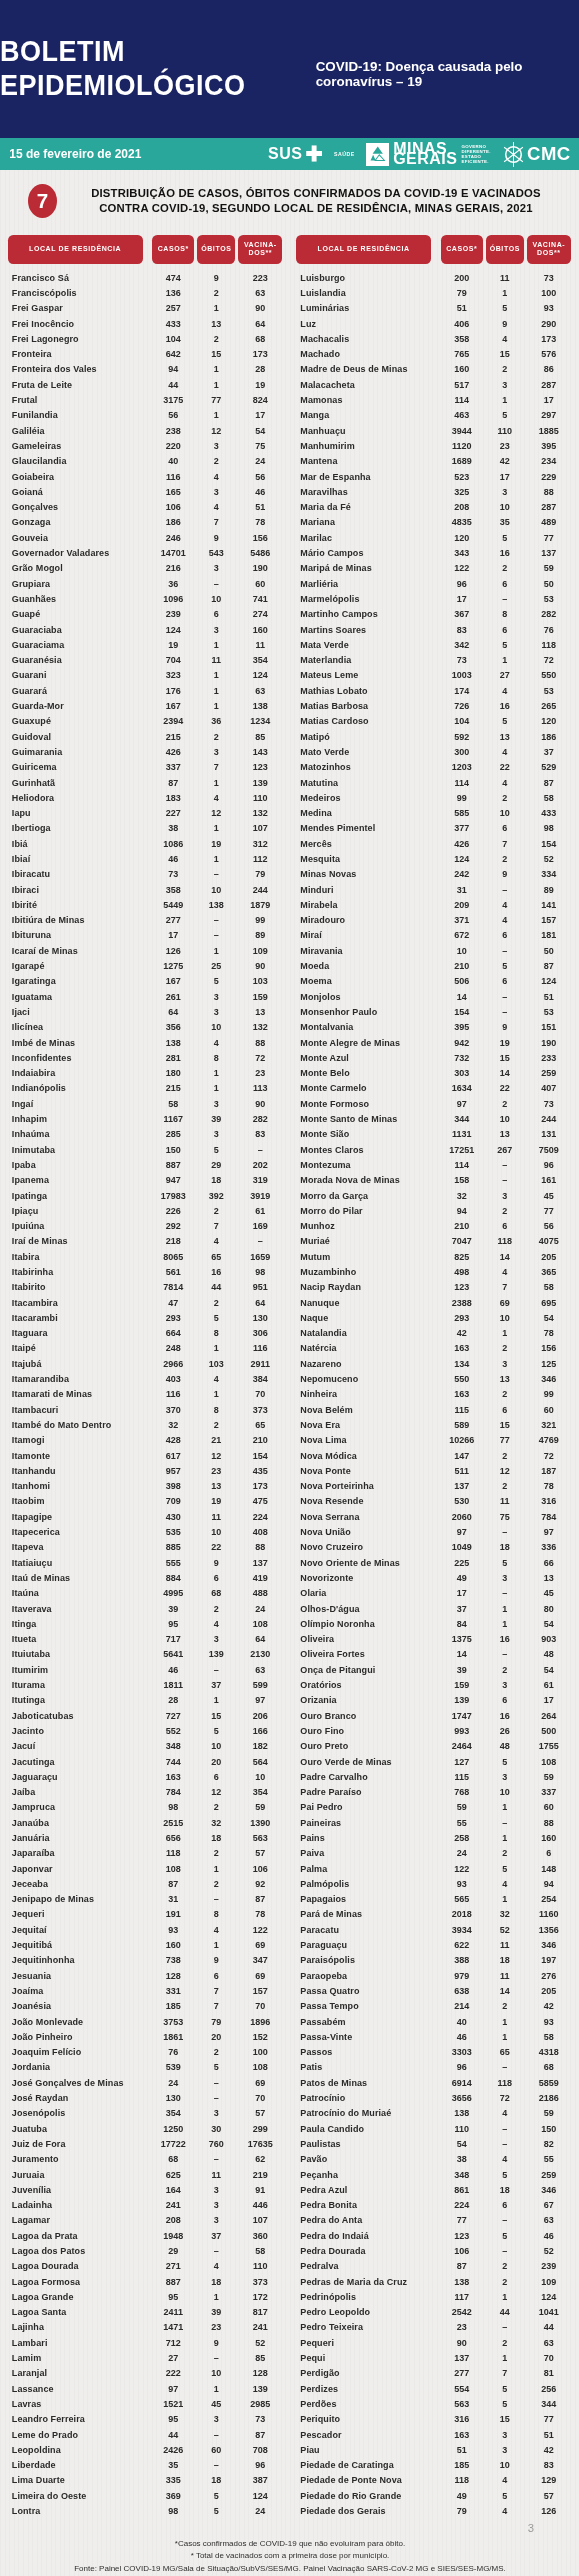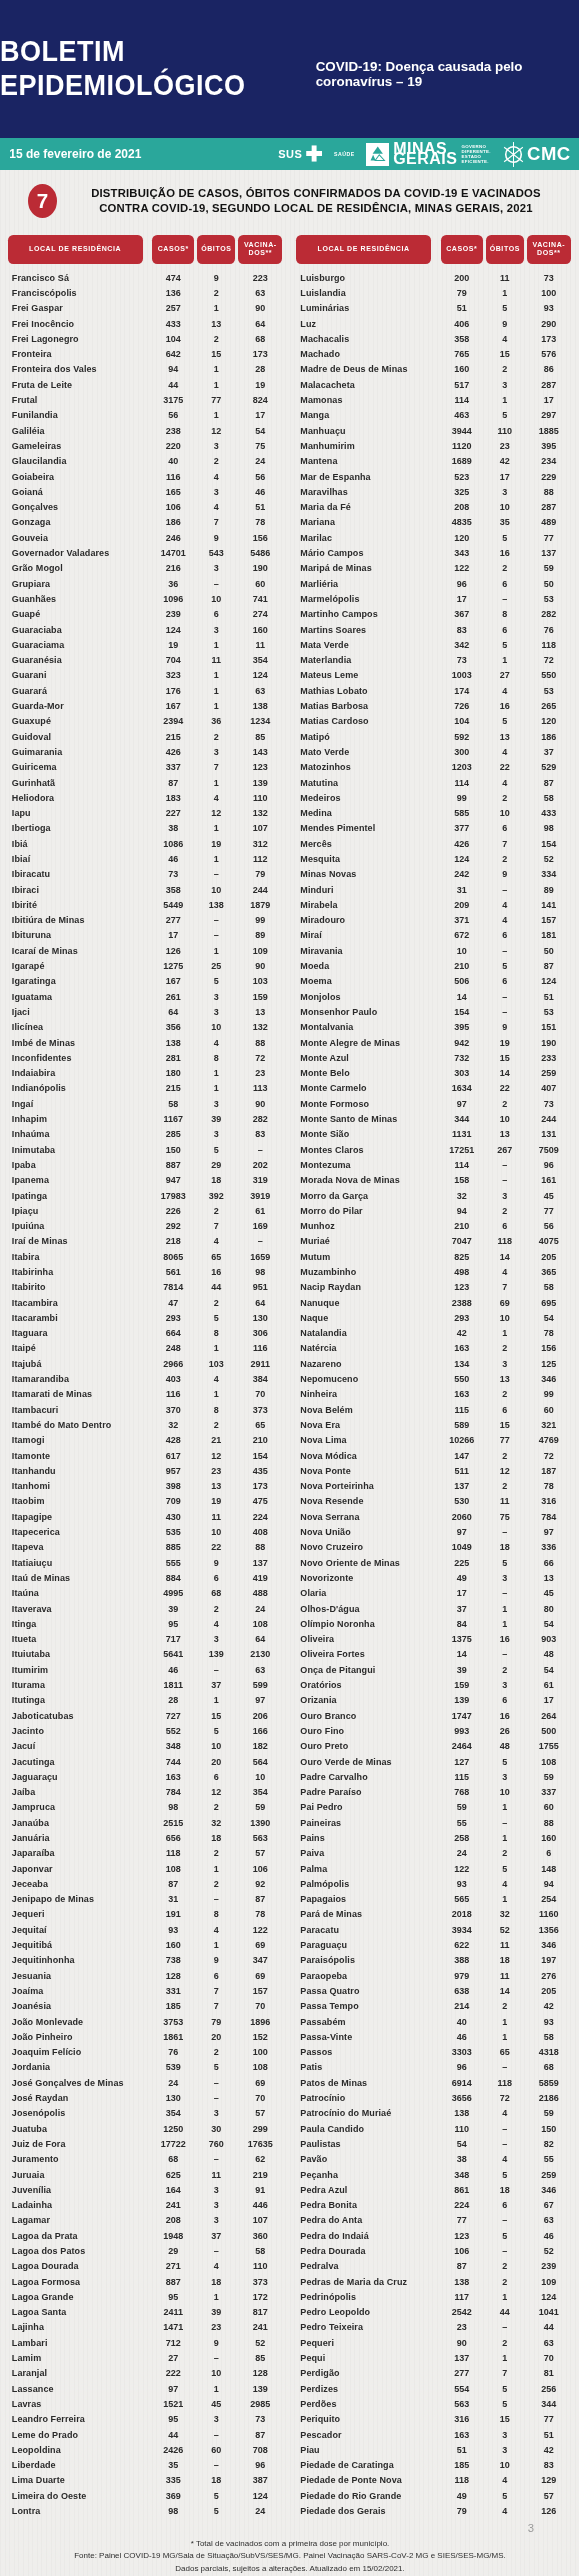--- a/index.html
+++ b/index.html
@@ -12,21 +12,21 @@
   }
   
   .banner{height:138px; background:#1a2463; display:flex; flex-direction:row; justify-content:center; align-items:center;}
   .banner h1{margin:0; color:#fff; font-size:27px; letter-spacing:0.5px; font-weight:bold; transform:scaleY(1.08);}
   .banner .sub{margin-top:9.3px; color:#fff; font-size:13.4px; font-weight:bold;}
   
   .datebar{height:32px; background:#2aa79b; display:flex; align-items:center; padding:0 9.3px; box-sizing:border-box;}
   .datebar .date{color:#fff; font-size:12px; font-weight:bold; flex:0 0 auto;}
   .logos{margin-left:auto; display:flex; align-items:center; gap:11.3px;}
   .suswrap{display:flex; align-items:center; gap:3.1px;}
-  .sus-txt{color:#fff; font-size:11px; font-weight:bold; letter-spacing:0.5px;}
+  .sus-txt{color:#fff; font-size:16px; font-weight:bold; letter-spacing:0.5px;}
   .cross{color:#fff; font-size:20.6px; line-height:20.6px; font-weight:bold;}
   .saude-txt{color:#fff; font-size:5.2px; font-weight:bold; letter-spacing:0.5px;}
   .mgwrap{display:flex; align-items:center; gap:4.1px;}
   .mgbox{width:23px; height:23px; background:#fff; display:flex; align-items:center; justify-content:center;}
   .mgname{color:#fff; font-weight:bold; font-size:16px; line-height:10.3px; letter-spacing:0.5px;}
   .mgtag{color:#fff; font-size:4.4px; font-weight:bold; line-height:5.2px; letter-spacing:0.3px;}
   .cmcwrap{display:flex; align-items:center; gap:2.1px;}
   .cmc-txt{color:#fff; font-size:18.5px; font-weight:bold; letter-spacing:0.5px;text-align:right;}
   
   .section{display:flex; align-items:center; padding:14.4px 20.6px 5.2px 28px; gap:15.5px;}
@@ -2201,17 +2201,18 @@
     <span class="c-obitos">4</span>
     <span class="c-vac">126</span>
   </div>
 </div>
   </div>
 </div>
 
 <div class="pagenum">3</div>
 
 <div class="footnotes">
+  <div>*Casos confirmados de COVID-19 que não evoluíram para óbito.</div>
   <div>* Total de vacinados com a primeira dose por município.</div>
   <div>Fonte: Painel COVID-19 MG/Sala de Situação/SubVS/SES/MG. Painel Vacinação SARS-CoV-2 MG e SIES/SES-MG/MS.</div>
   <div>Dados parciais, sujeitos a alterações. Atualizado em  15/02/2021.</div>
 </div>
 
 
 </body></html>

